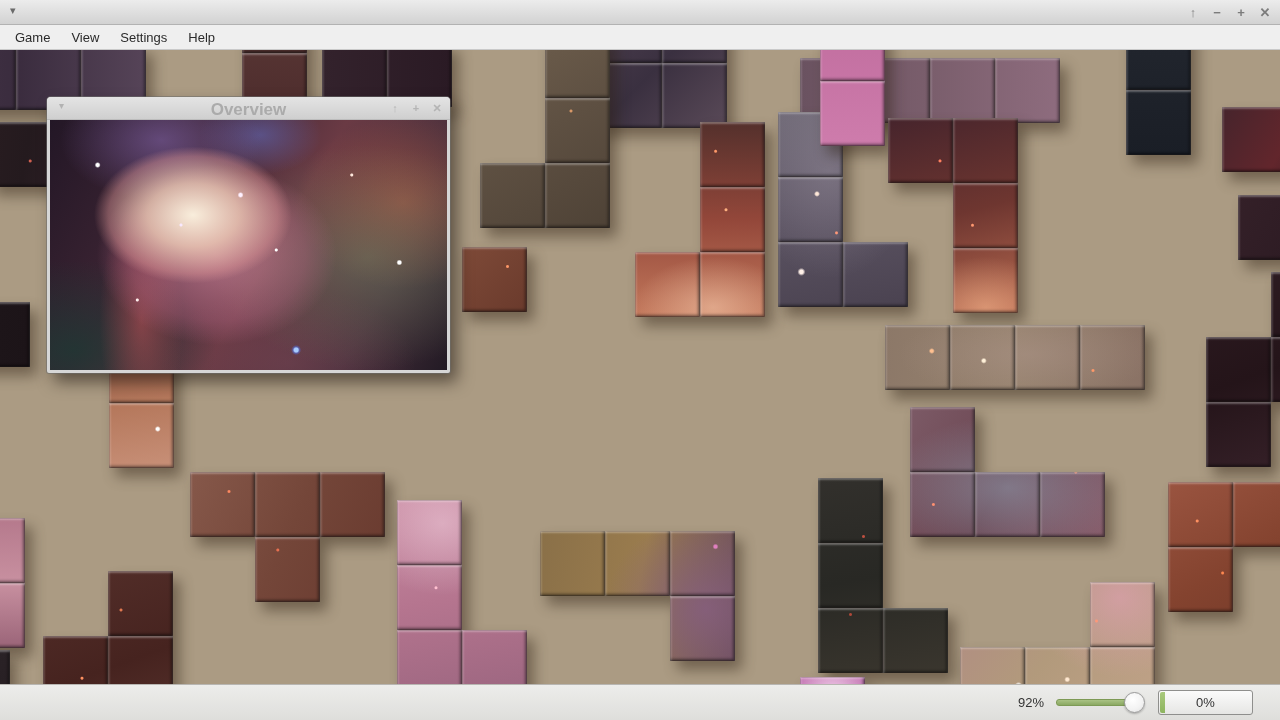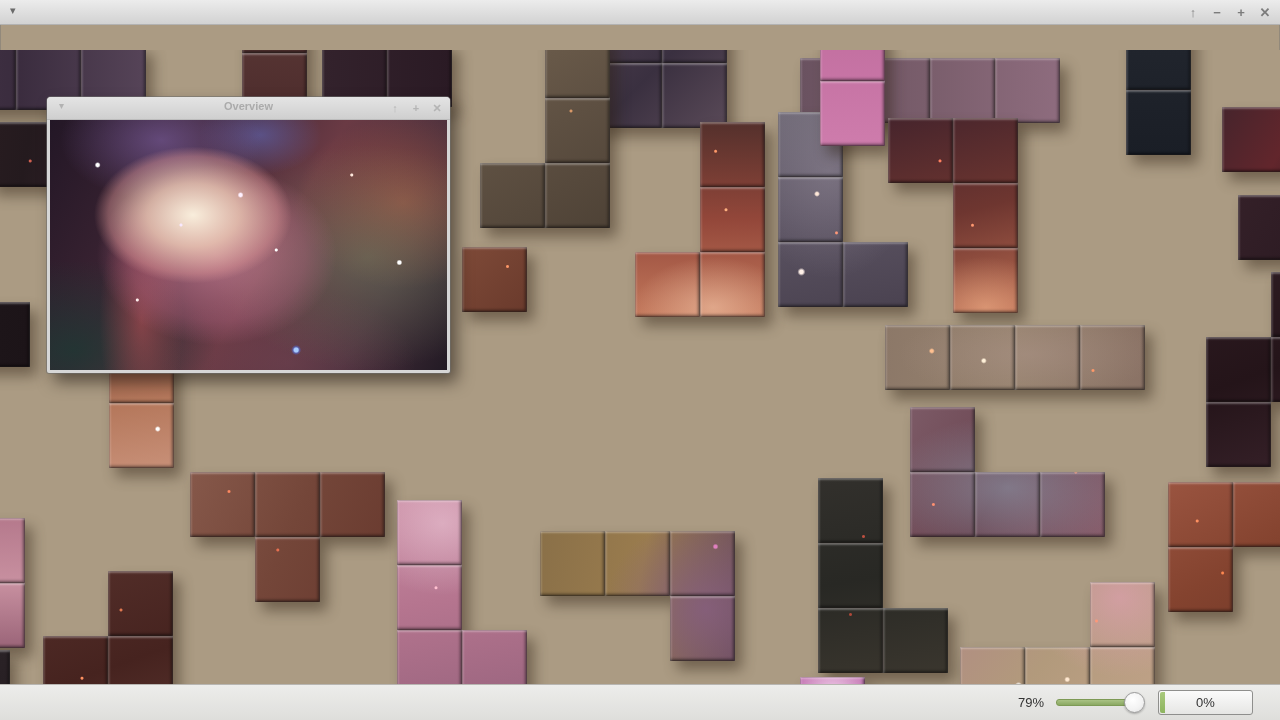--- a/index.html
+++ b/index.html
@@ -28,21 +28,21 @@
                inset 2px 0 2px rgba(255,255,255,.14),
                inset -2px -2px 3px rgba(0,0,0,.48),
                inset 0 0 0 1px rgba(25,12,8,.28);}
   
   .overview{position:absolute;left:47px;top:97px;width:403px;height:276px;
     background:#d6d6d6;border-radius:4px 4px 2px 2px;
     box-shadow:0 0 0 1px rgba(110,110,110,.55), 7px 9px 16px rgba(25,18,12,.55);}
   .ov-titlebar{position:relative;height:22px;border-radius:4px 4px 0 0;
     background:linear-gradient(#e4e4e4,#cfcfcf);border-bottom:1px solid #bcbcbc;}
   .ov-title{position:absolute;left:0;right:0;top:3px;text-align:center;
-    font-size:11px;font-weight:bold;color:#ababab;}
+    font-size:17px;font-weight:bold;color:#ababab;}
   .ov-caret{position:absolute;left:12px;top:3px;font-size:10px;color:#b2b2b2;cursor:pointer;}
   .ov-controls{position:absolute;right:7px;top:0;height:22px;display:flex;align-items:center;gap:9px;}
   .ov-btn{font-size:11px;font-weight:bold;color:#b4b4b4;width:12px;text-align:center;cursor:pointer;}
   .ov-body{position:absolute;left:3px;right:3px;top:23px;bottom:3px;background:#cfcfcf;}
   .ov-image{position:absolute;inset:0;
     background:
       radial-gradient(3px 3px at 12% 18%, #ffffff 50%, rgba(0,0,0,0) 100%),
       radial-gradient(2px 2px at 22% 72%, #ffeeee 50%, rgba(0,0,0,0) 100%),
       radial-gradient(3px 3px at 48% 30%, #fff0ff 50%, rgba(0,0,0,0) 100%),
       radial-gradient(2px 2px at 57% 52%, #ffffff 50%, rgba(0,0,0,0) 100%),
@@ -84,20 +84,26 @@
   <div class="titlebar">
     <span class="win-caret">▾</span>
     <span class="win-controls">
         <span class="win-btn">↑</span>
         <span class="win-btn">−</span>
         <span class="win-btn">+</span>
         <span class="win-btn">✕</span>
       </span>
   </div>
 
+  <div class="menubar">
+      <span class="menu-item">Game</span>
+      <span class="menu-item">View</span>
+      <span class="menu-item">Settings</span>
+      <span class="menu-item">Help</span>
+    </div>
 
   <div class="board">
       <div class="piece" style="left: -114px; top: -5px; width: 260px; height: 65px;">
         <div class="tile" style="left: 65px; top: 0px; background-image: linear-gradient(90deg, rgb(74, 58, 76), rgb(58, 44, 62), rgb(86, 68, 88)); background-size: 260px 65px; background-position: -65px 0px;"></div>
         <div class="tile" style="left: 130px; top: 0px; background-image: linear-gradient(90deg, rgb(74, 58, 76), rgb(58, 44, 62), rgb(86, 68, 88)); background-size: 260px 65px; background-position: -130px 0px;"></div>
         <div class="tile" style="left: 195px; top: 0px; background-image: linear-gradient(90deg, rgb(74, 58, 76), rgb(58, 44, 62), rgb(86, 68, 88)); background-size: 260px 65px; background-position: -195px 0px;"></div>
       </div>
       <div class="piece" style="left: 242px; top: -62px; width: 65px; height: 130px;">
         <div class="tile" style="left: 0px; top: 0px; background-image: linear-gradient(rgb(94, 58, 56), rgb(76, 44, 44)); background-size: 65px 130px; background-position: 0px 0px;"></div>
         <div class="tile" style="left: 0px; top: 65px; background-image: linear-gradient(rgb(94, 58, 56), rgb(76, 44, 44)); background-size: 65px 130px; background-position: 0px -65px;"></div>
@@ -249,21 +255,21 @@
           <span class="ov-btn">+</span>
           <span class="ov-btn">✕</span>
         </span>
     </div>
     <div class="ov-body">
       <div class="ov-image"></div>
     </div>
   </div>
 
   <div class="statusbar">
-    <span class="zoom-label">79%</span>
+    <span class="zoom-label">92%</span>
     <div class="zoom-slider">
       <div class="zoom-handle"></div>
     </div>
     <div class="progress">
       <div class="progress-fill"></div>
       <div class="progress-text">0%</div>
     </div>
   </div>
 
 </div>

